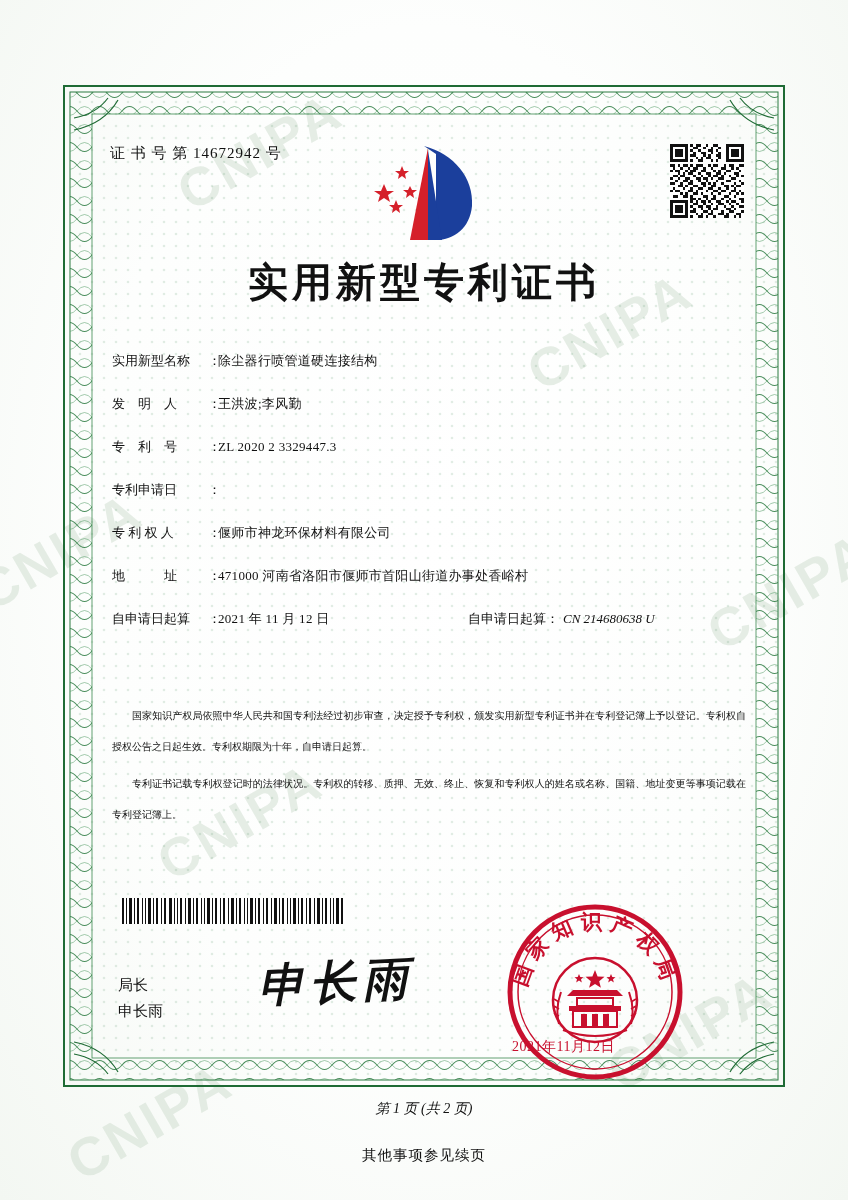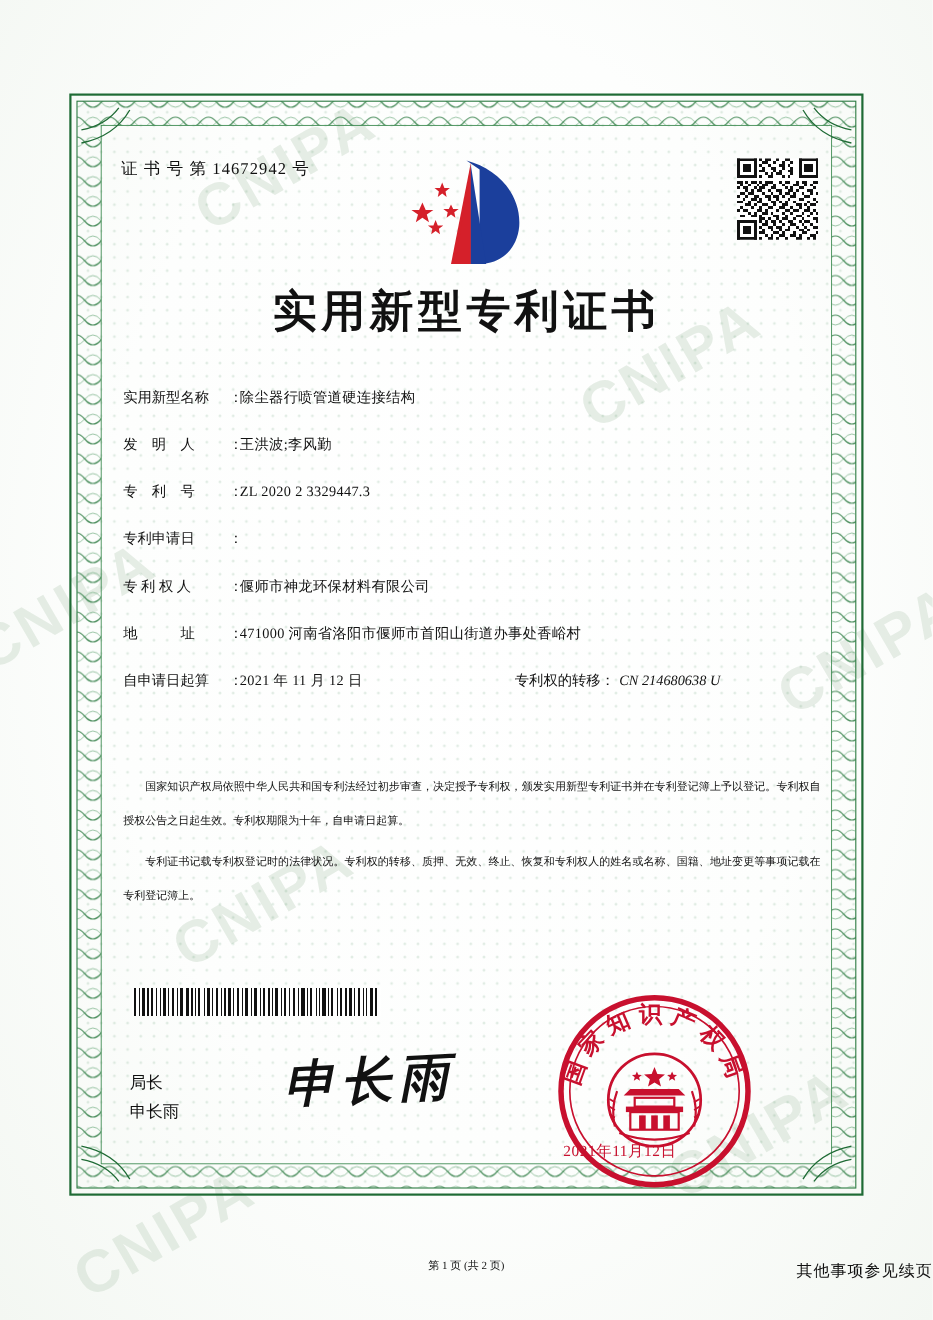--- a/index.html
+++ b/index.html
@@ -189,31 +189,32 @@
     color: #c8102e;
     font-size: 14px;
     letter-spacing: .5px;
   }
 
   
   .page-num {
     position: absolute;
     left: 0;
     right: 0;
-    top: 1144px;
+    top: 1100px;
     text-align: center;
-    font-size: 10px;
-    color: #111;
+    font-size: 14px;
+    color: #111;
+    font-style: italic;
   }
   .footer-note {
     position: absolute;
     left: 0;
     right: 0;
     top: 1146px;
-    text-align: right;
+    text-align: center;
     font-size: 14.5px;
     color: #111;
     letter-spacing: 1px;
   }
 </style>
 </head>
 <body>
 
 <div class="page">
 
@@ -521,21 +522,21 @@
     <div class="f-row">
       <span class="f-label">地　　　址</span>
       <span class="f-colon">：</span>
       <span class="f-value">471000 河南省洛阳市偃师市首阳山街道办事处香峪村</span>
     </div>
 
     <div class="f-row dual">
       <span class="f-label">自申请日起算</span>
       <span class="f-colon">：</span>
       <span class="f-value">2021 年 11 月 12 日</span>
-      <span class="f-sub-label">专利权的转移：</span>
+      <span class="f-sub-label">自申请日起算：</span>
       <span class="f-sub-label" style="margin-left:4px;font-style:italic;">CN 214680638 U</span>
     </div>
 
   </div>
 
   <div class="paras">
     <p>国家知识产权局依照中华人民共和国专利法经过初步审查，决定授予专利权，颁发实用新型专利证书并在专利登记簿上予以登记。专利权自授权公告之日起生效。专利权期限为十年，自申请日起算。</p>
     <p>专利证书记载专利权登记时的法律状况。专利权的转移、质押、无效、终止、恢复和专利权人的姓名或名称、国籍、地址变更等事项记载在专利登记簿上。</p>
   </div>
 

